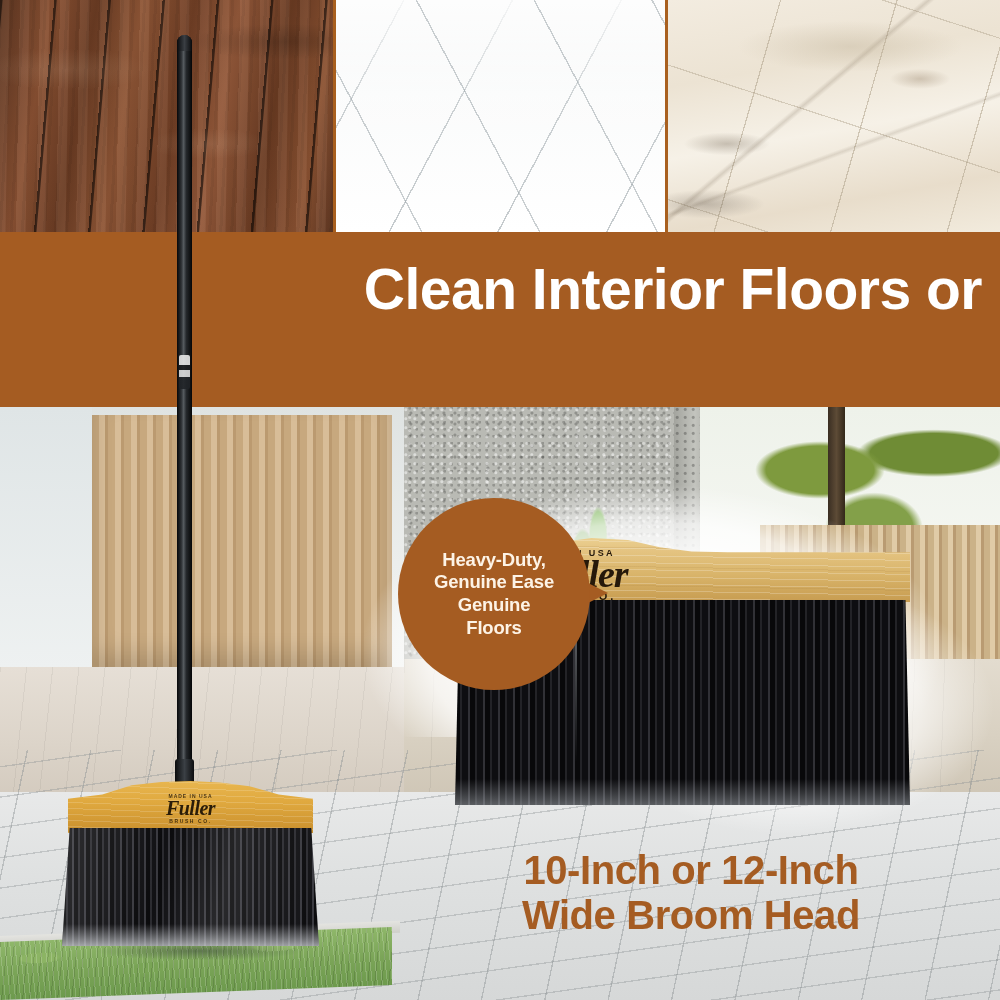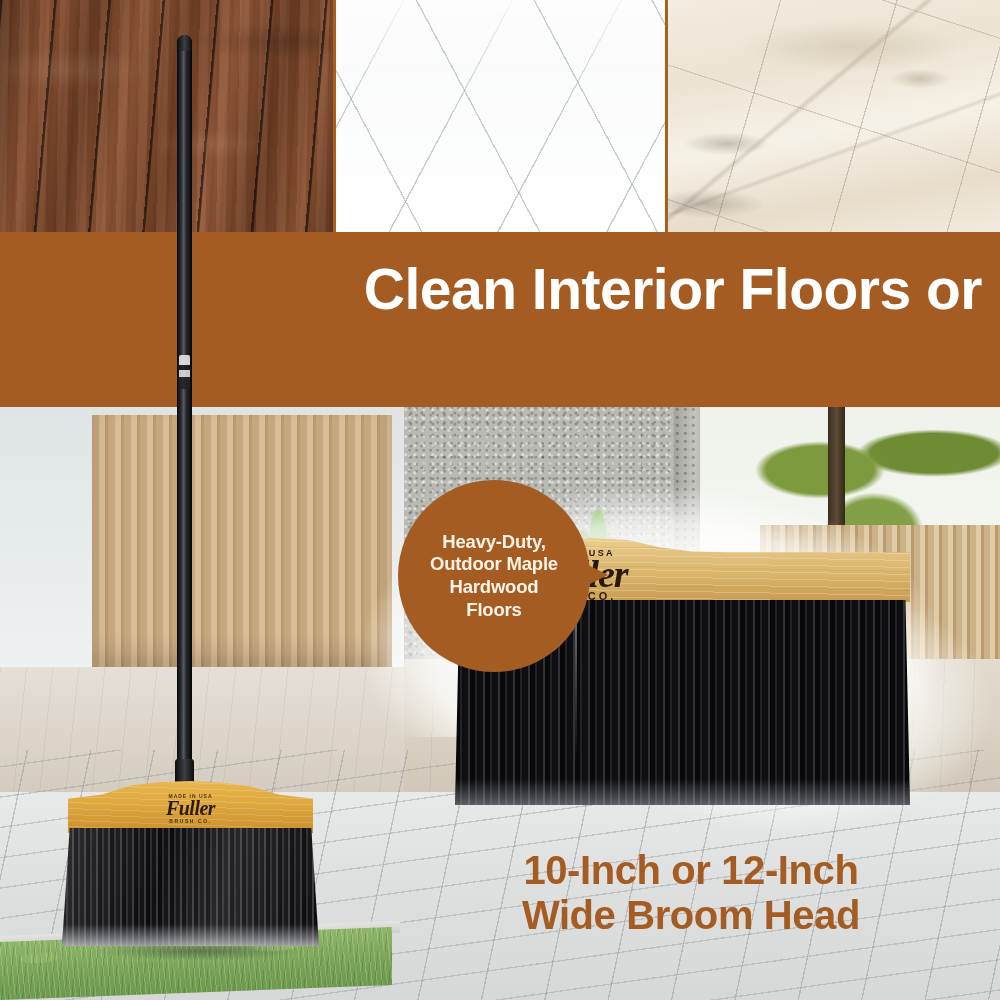--- a/index.html
+++ b/index.html
@@ -259,21 +259,21 @@
     background:repeating-linear-gradient(90deg,
       #08080a 0 5px, #232327 5px 7px, #0e0e11 7px 13px, #313136 13px 15px);
     clip-path:polygon(1% 0%, 99% 0%, 100% 100%, 0% 100%);
   }
   .zh-bristles::after{content:"";position:absolute;left:0;bottom:0;width:100%;height:26px;
     background:linear-gradient(180deg,rgba(255,255,255,0),rgba(190,196,202,.45));}
   .zh-seam { position:absolute; left:120px; top:72px; width:2px; height:160px;
     background:linear-gradient(180deg,rgba(150,155,160,.75),rgba(150,155,160,0)); }
 
   
-  .callout { position:absolute; left:398px; top:480px; width:192px; height:192px; z-index:60; }
+  .callout { position:absolute; left:398px; top:498px; width:192px; height:192px; z-index:60; }
   .callout-circle { position:absolute; inset:0; border-radius:50%; background:#a55c22; }
   .callout-tail { position:absolute; left:176px; top:78px; width:0; height:0;
     border-top:17px solid transparent; border-bottom:17px solid transparent;
     border-left:34px solid #a55c22; }
   .callout-text { position:absolute; inset:0; display:flex; flex-direction:column;
     align-items:center; justify-content:center; color:#fdf3e6;
     font-weight:bold; font-size:18.5px; line-height:1.22; text-align:center; letter-spacing:-.2px; }
   .callout-text span { display:block; white-space:nowrap; }
 
   
@@ -364,22 +364,22 @@
     </div>
     <div class="bristles"></div>
     <div class="bristle-sheen"></div>
   </div>
 
   <div class="callout">
     <div class="callout-tail"></div>
     <div class="callout-circle"></div>
     <div class="callout-text">
       <span>Heavy-Duty,</span>
-      <span>Outdoor Maple</span>
-      <span>Hardwood</span>
+      <span>Genuine Ease</span>
+      <span>Genuine</span>
       <span>Floors</span>
     </div>
   </div>
 
   <div class="size-block">
     <div class="size-l1">10-Inch or 12-Inch</div>
     <div class="size-l2">Wide Broom Head</div>
   </div>
 
 </div>

